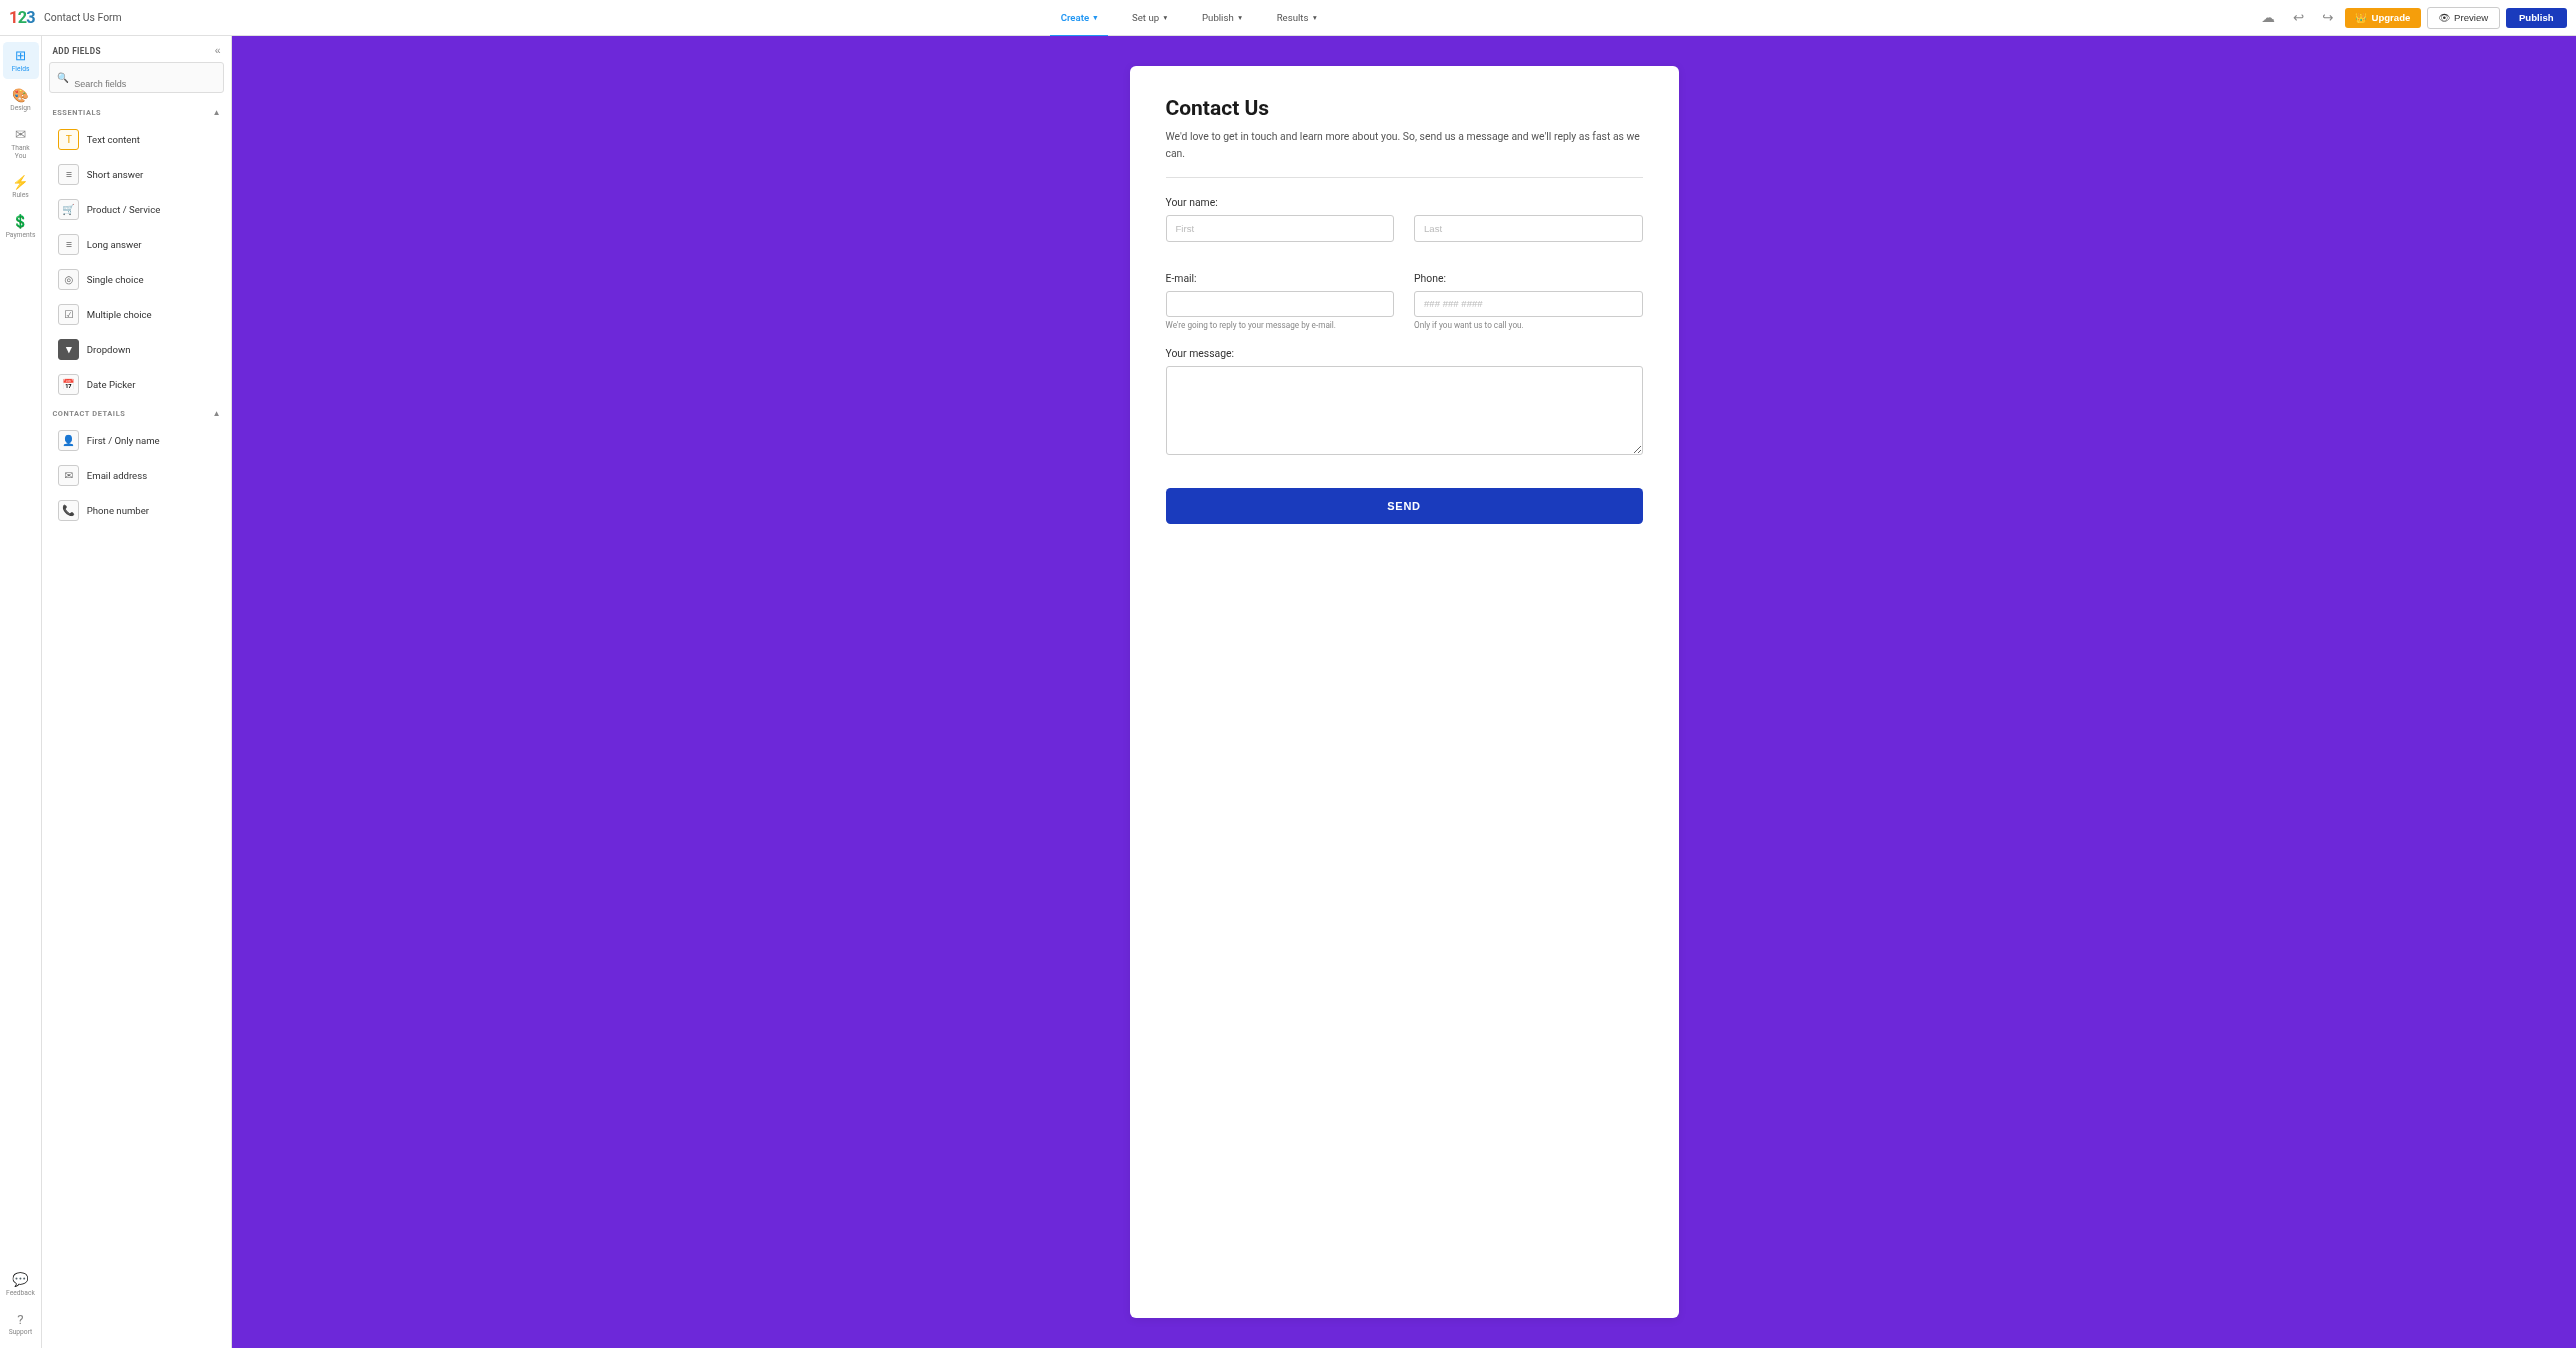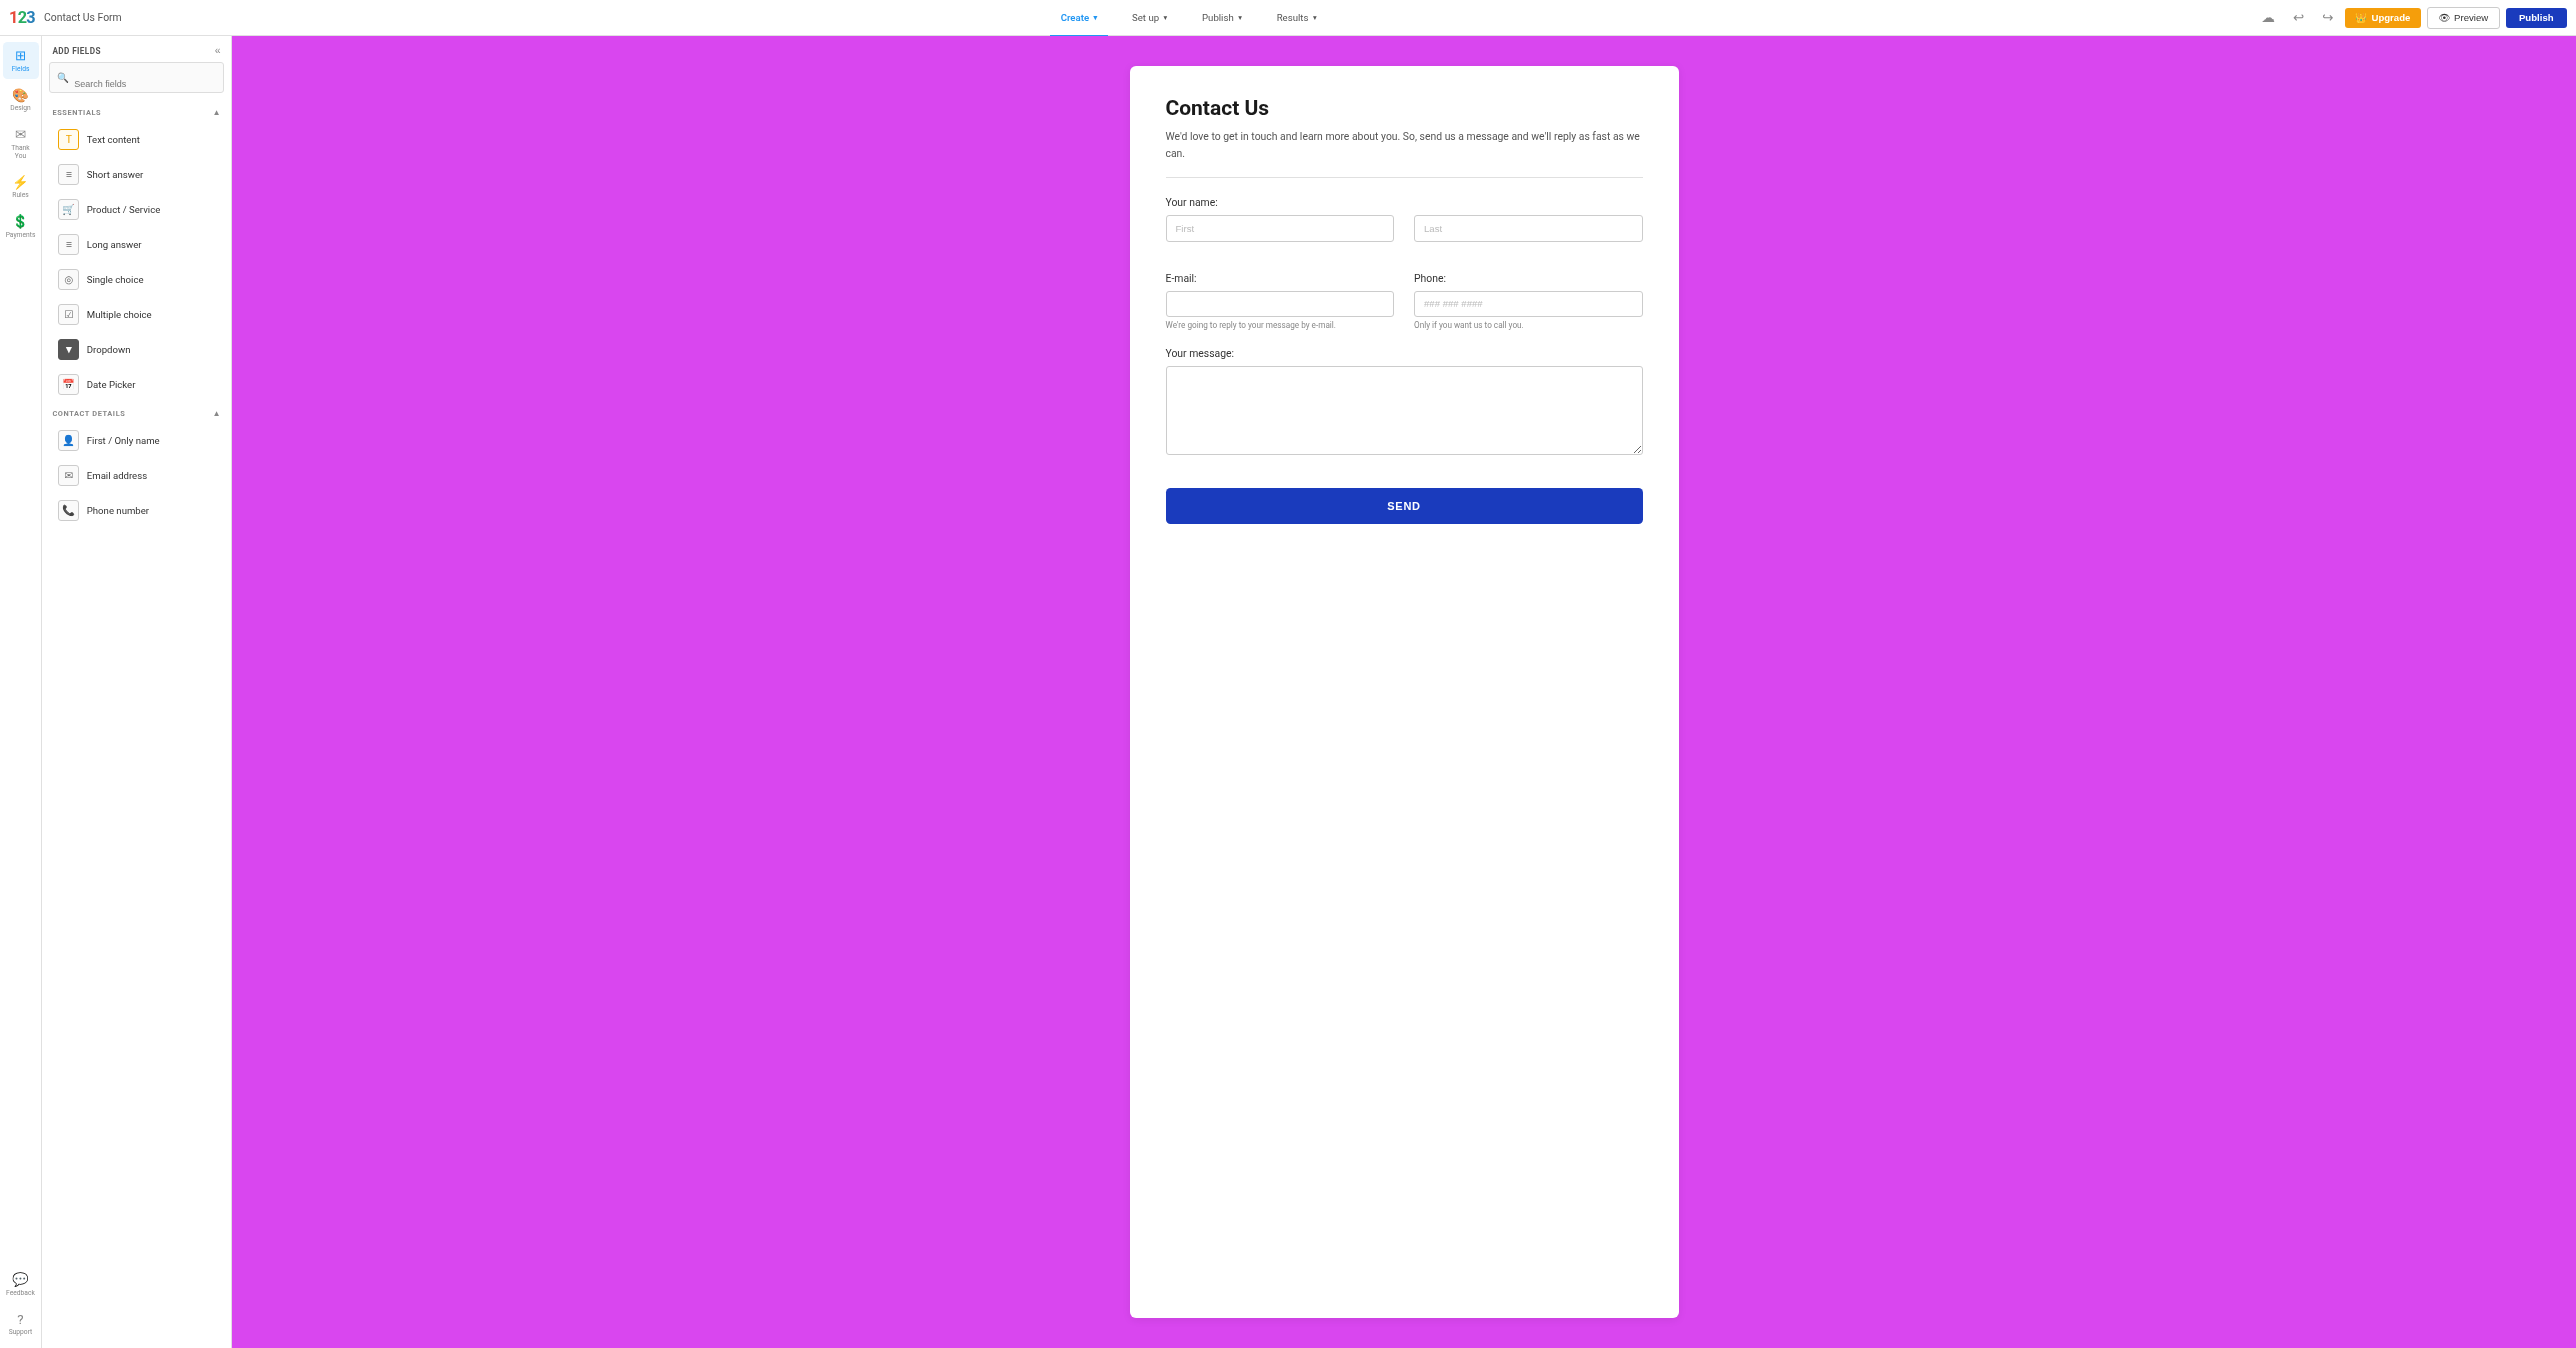--- a/index.html
+++ b/index.html
@@ -93,21 +93,21 @@
       width: 21px; height: 21px; border: 1.1px solid #ccc; border-radius: 3px;
       display: flex; align-items: center; justify-content: center; font-size: 10.4px; flex-shrink: 0;
       background: #fafafa; color: #666;
     }
     .field-icon.orange { border-color: #f0a500; color: #f0a500; background: #fffbf0; }
     .field-icon.dark { border-color: #555; color: #fff; background: #555; }
 
     
     .form-canvas {
       flex: 1; overflow-y: auto; display: flex; justify-content: center; padding: 30px 15px;
-      background: #d946ef;
+      background: #6d28d9;
     }
     .form-card {
       background: #fff; border-radius: 6px; box-shadow: 0 1.5px 9px rgba(0,0,0,0.08);
       width: 100%; max-width: 549px; padding: 30px 36px 36px; min-height: 445px;
     }
     .form-title-text { font-size: 21px; font-weight: 700; color: #1a1a1a; margin-bottom: 9px; }
     .form-description { font-size: 10.4px; color: #555; line-height: 1.6; margin-bottom: 15px; }
     .form-divider { border: none; border-top: 0.7px solid #e0e0e0; margin-bottom: 18px; }
 
     .form-group { margin-bottom: 15px; }

